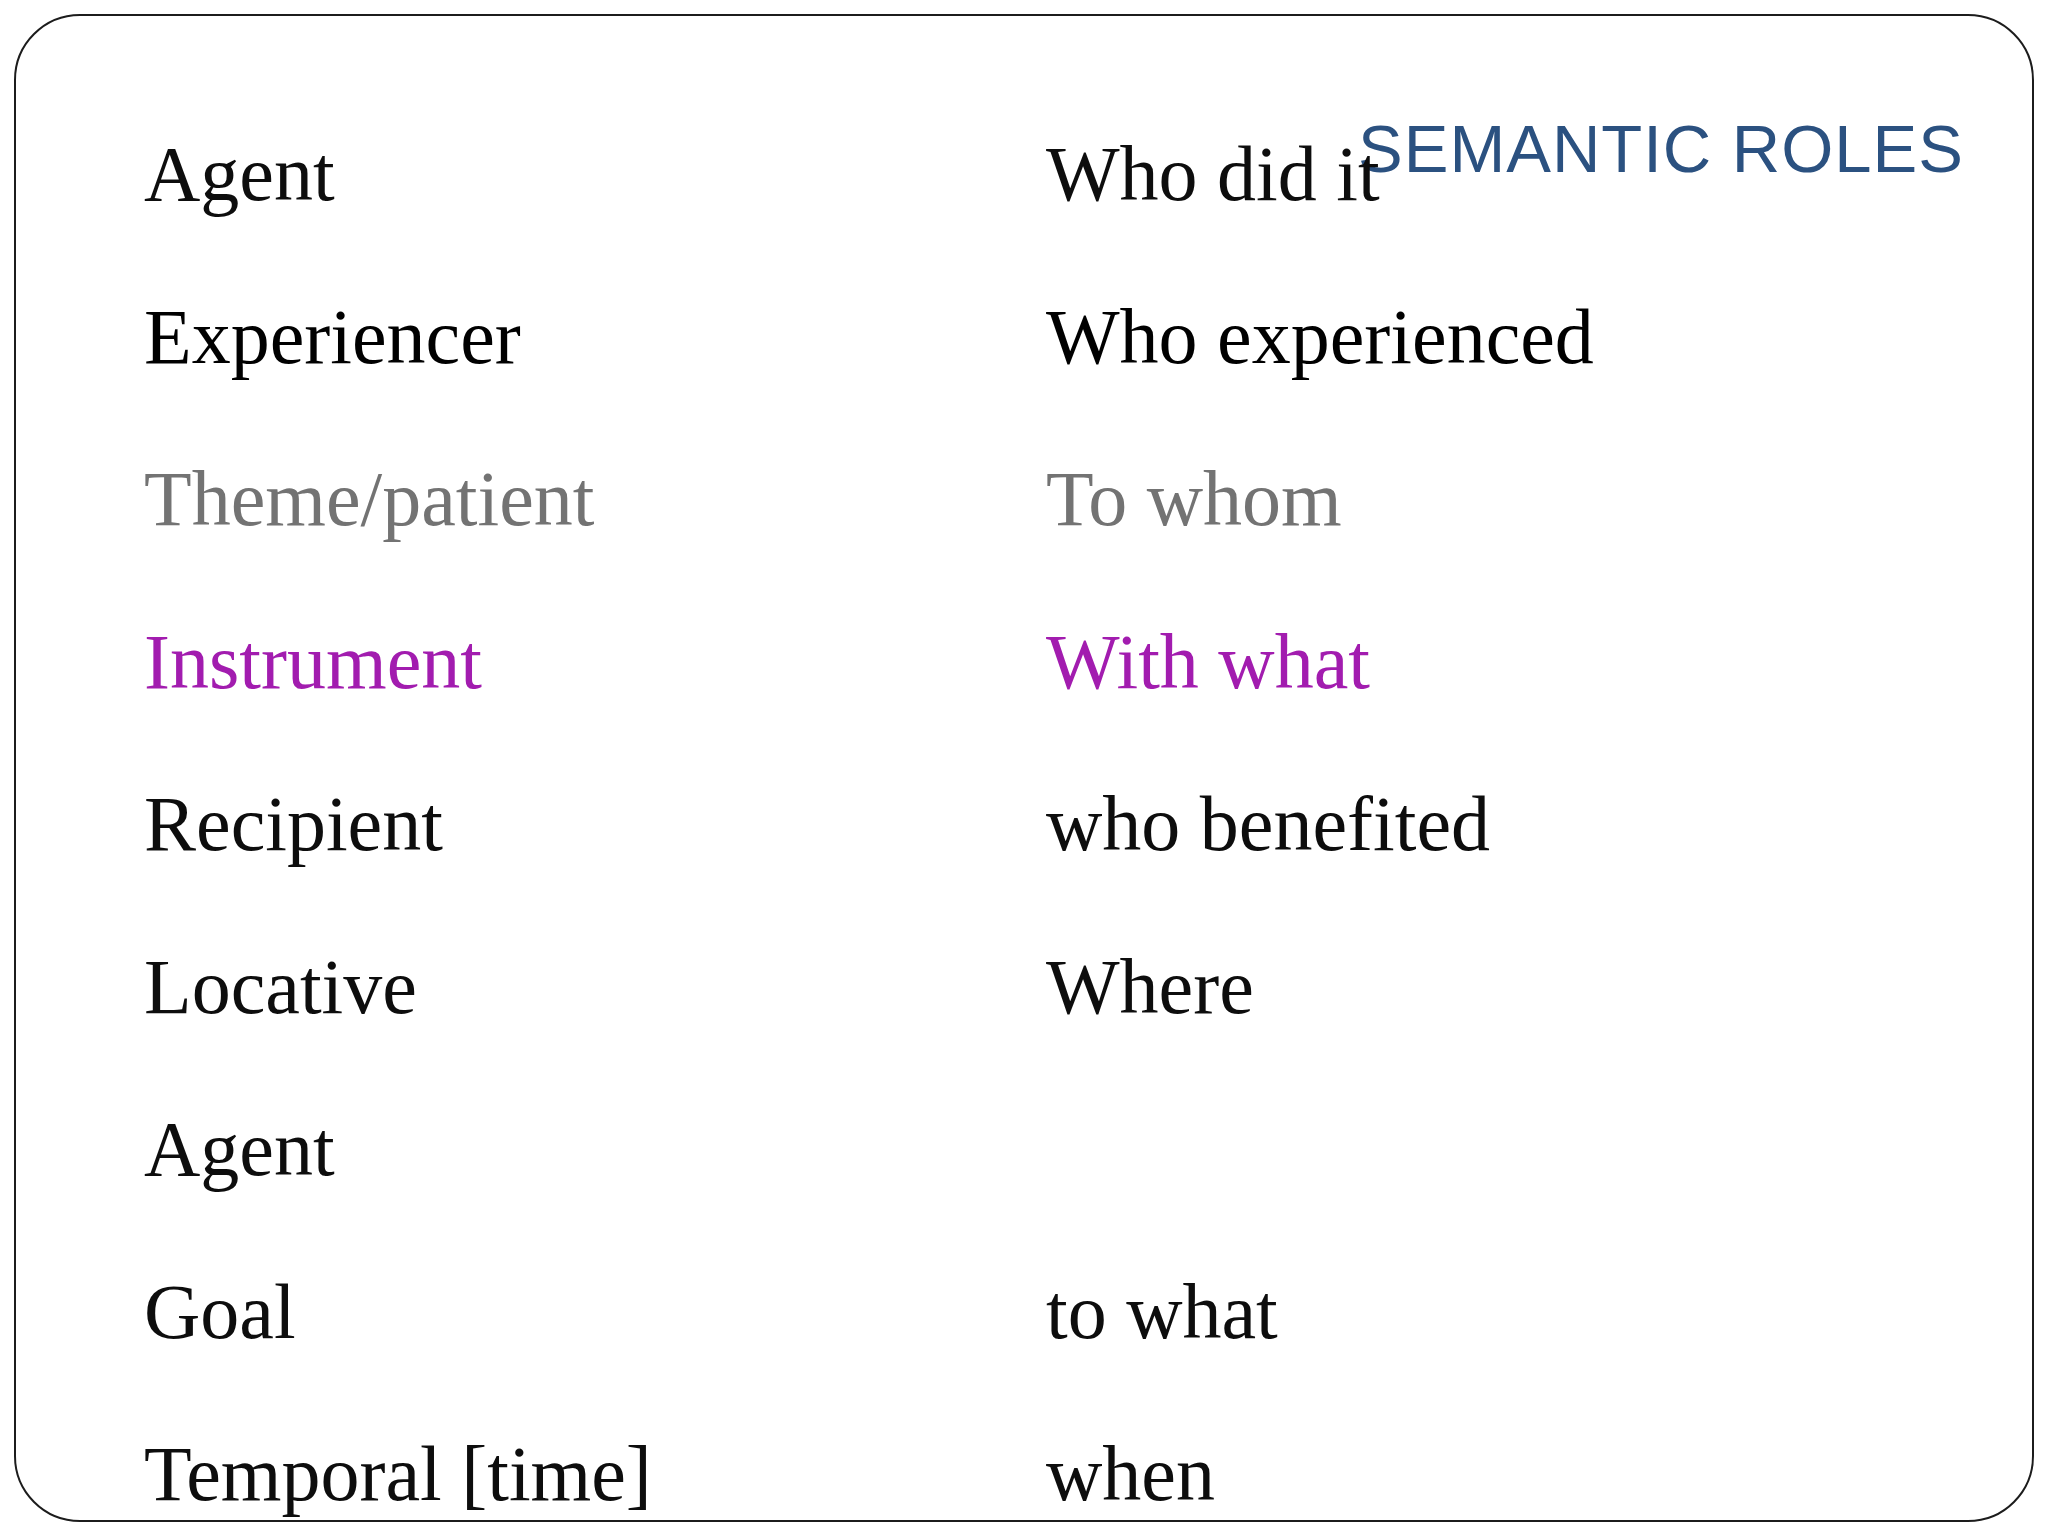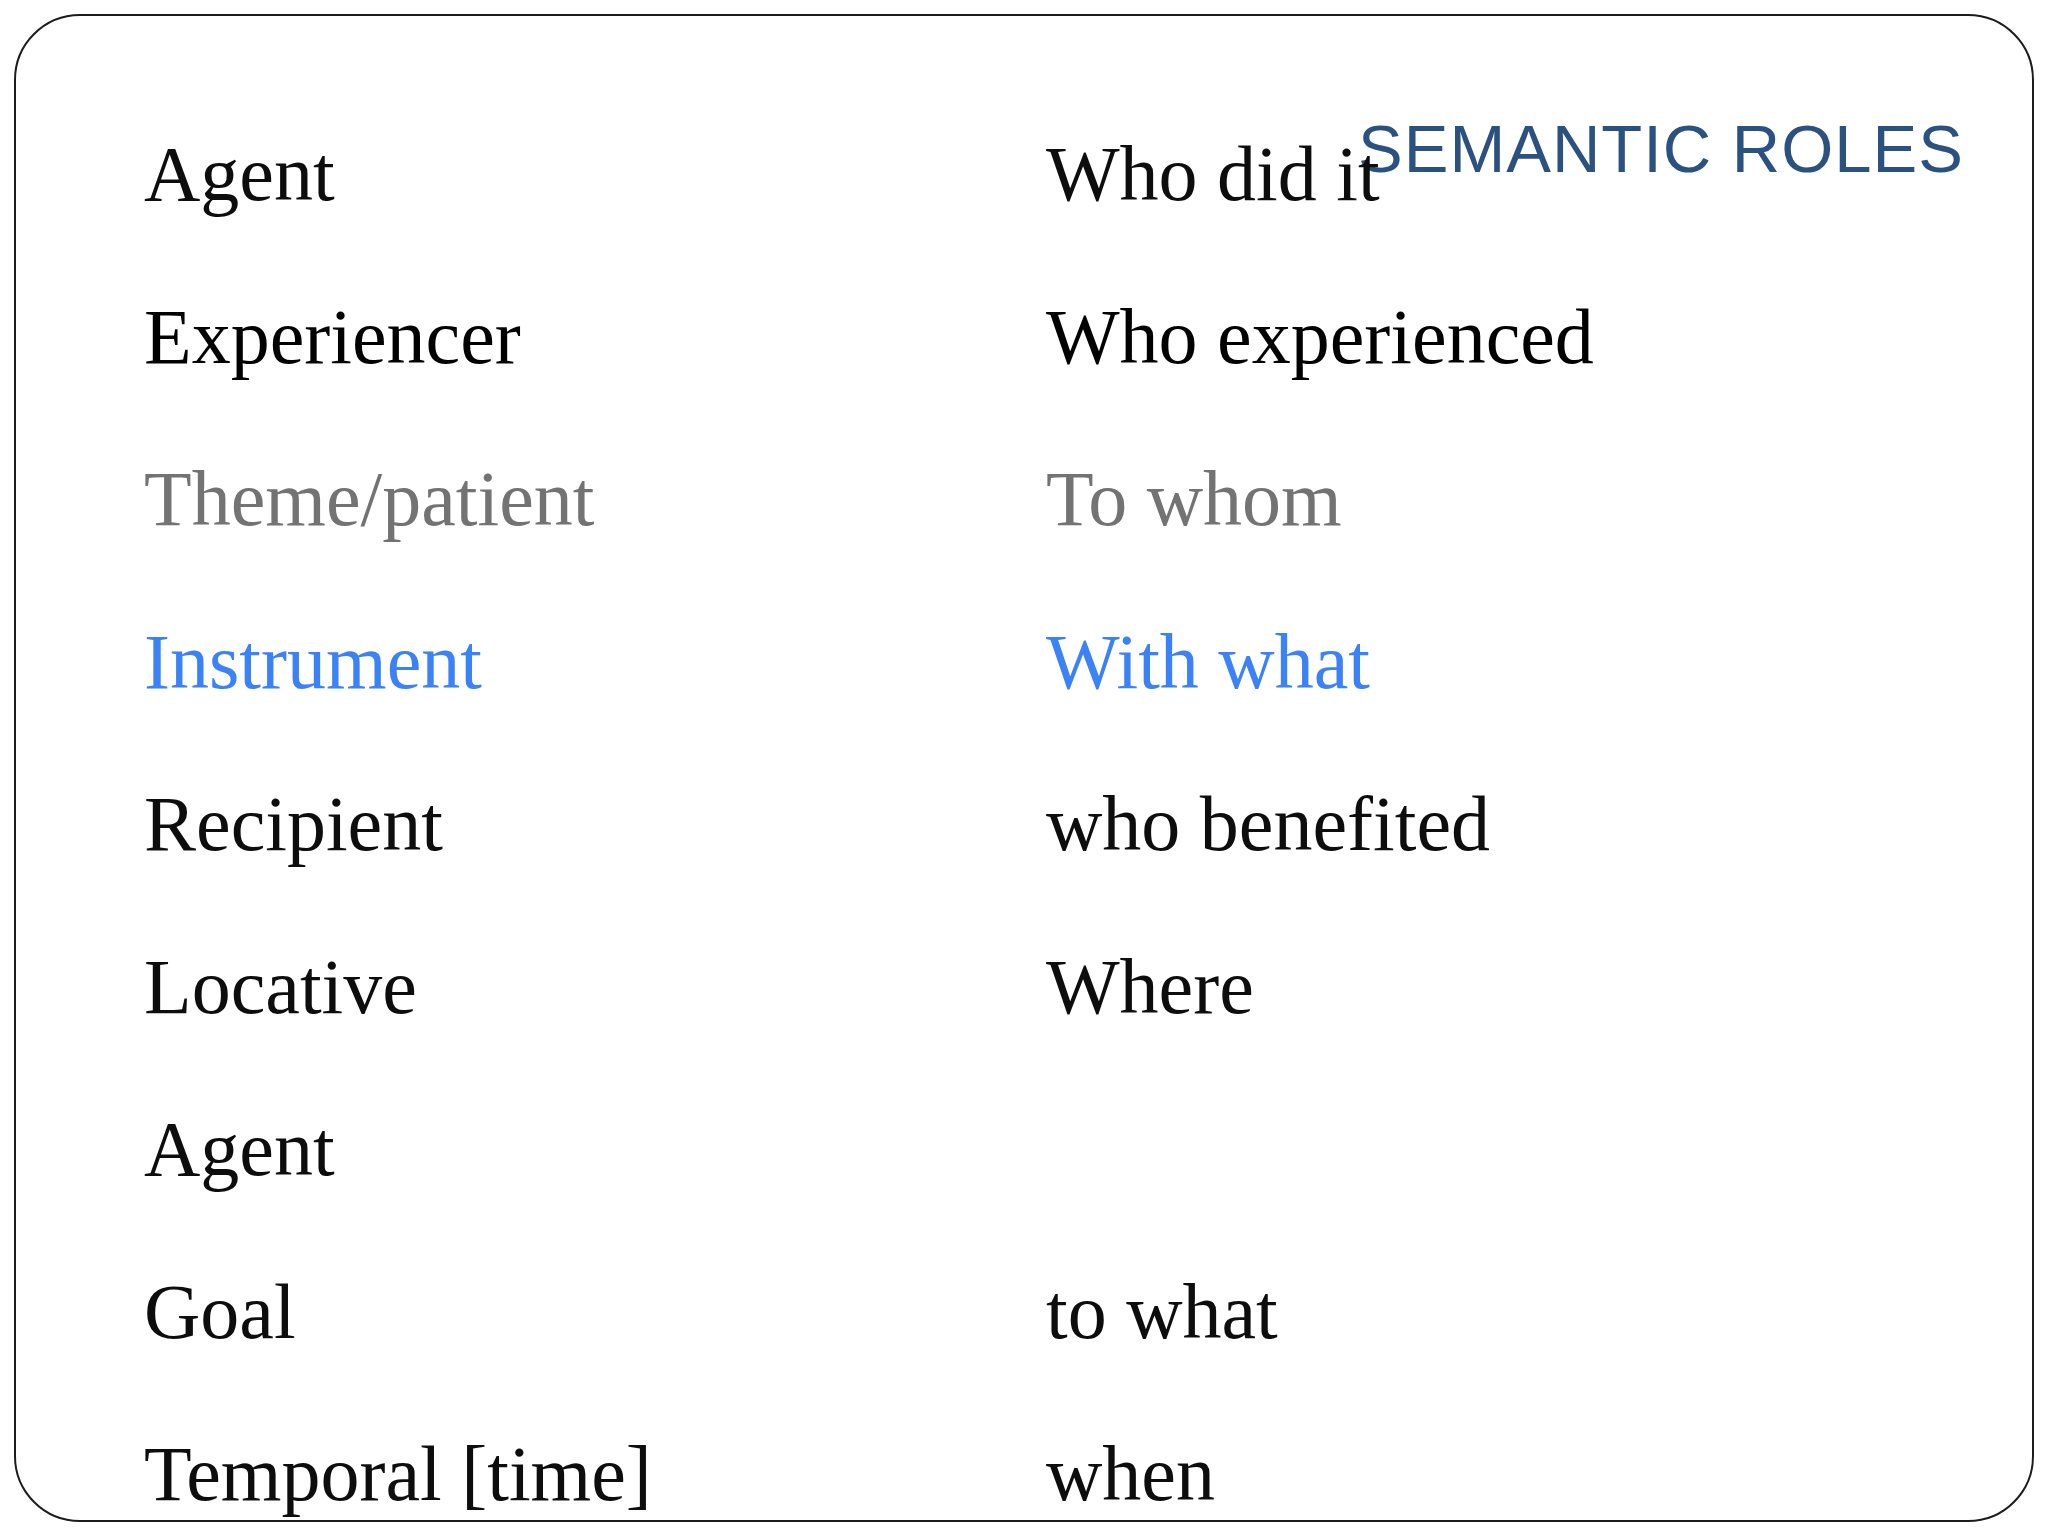--- a/index.html
+++ b/index.html
@@ -82,21 +82,21 @@
     <div class="role-row" style="top: 286.5px; color: #000000;">
       <span class="role-name">Experiencer</span>
       <span class="role-desc">Who experienced</span>
     </div>
 
     <div class="role-row" style="top: 449px; color: #737373;">
       <span class="role-name">Theme/patient</span>
       <span class="role-desc">To whom</span>
     </div>
 
-    <div class="role-row" style="top: 611.5px; color: #3b82f6;">
+    <div class="role-row" style="top: 611.5px; color: #a21caf;">
       <span class="role-name">Instrument</span>
       <span class="role-desc">With what</span>
     </div>
 
     <div class="role-row" style="top: 774px; color: rgb(13, 13, 13);">
       <span class="role-name">Recipient</span>
       <span class="role-desc">who benefited</span>
     </div>
 
     <div class="role-row" style="top: 936.5px; color: rgb(13, 13, 13);">

